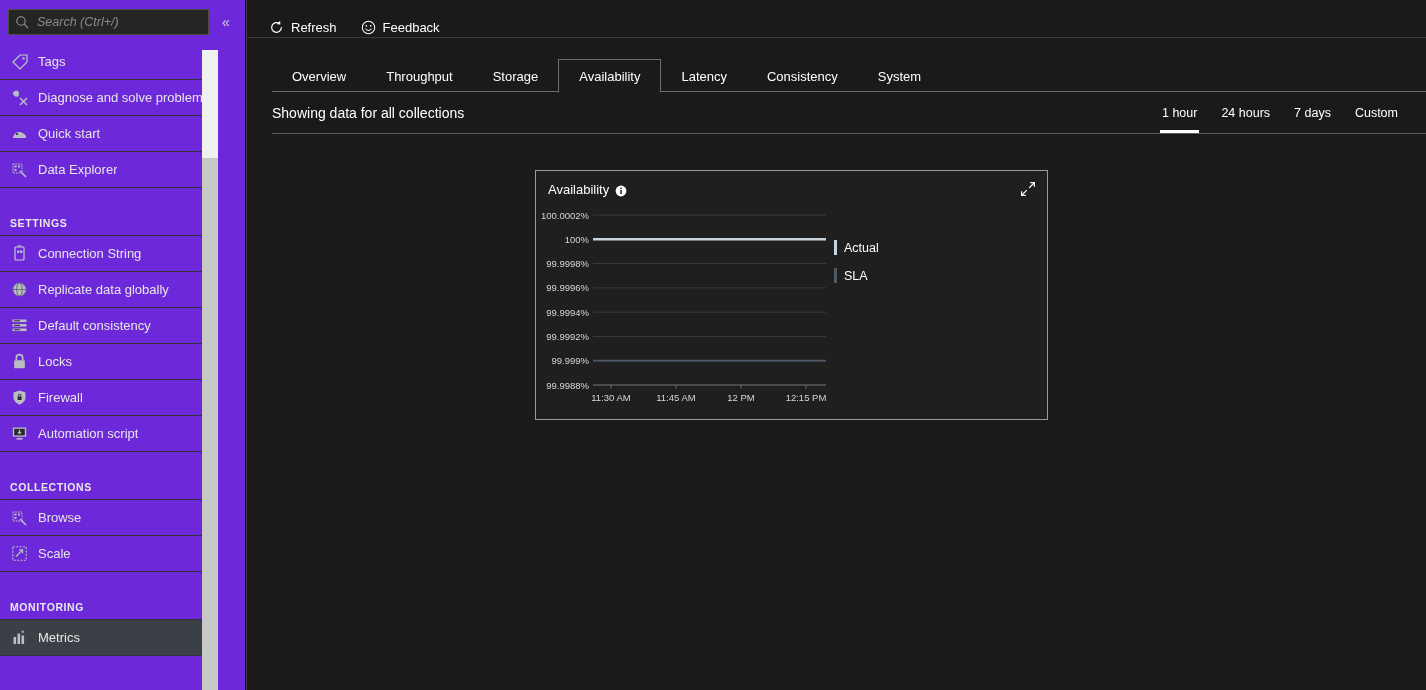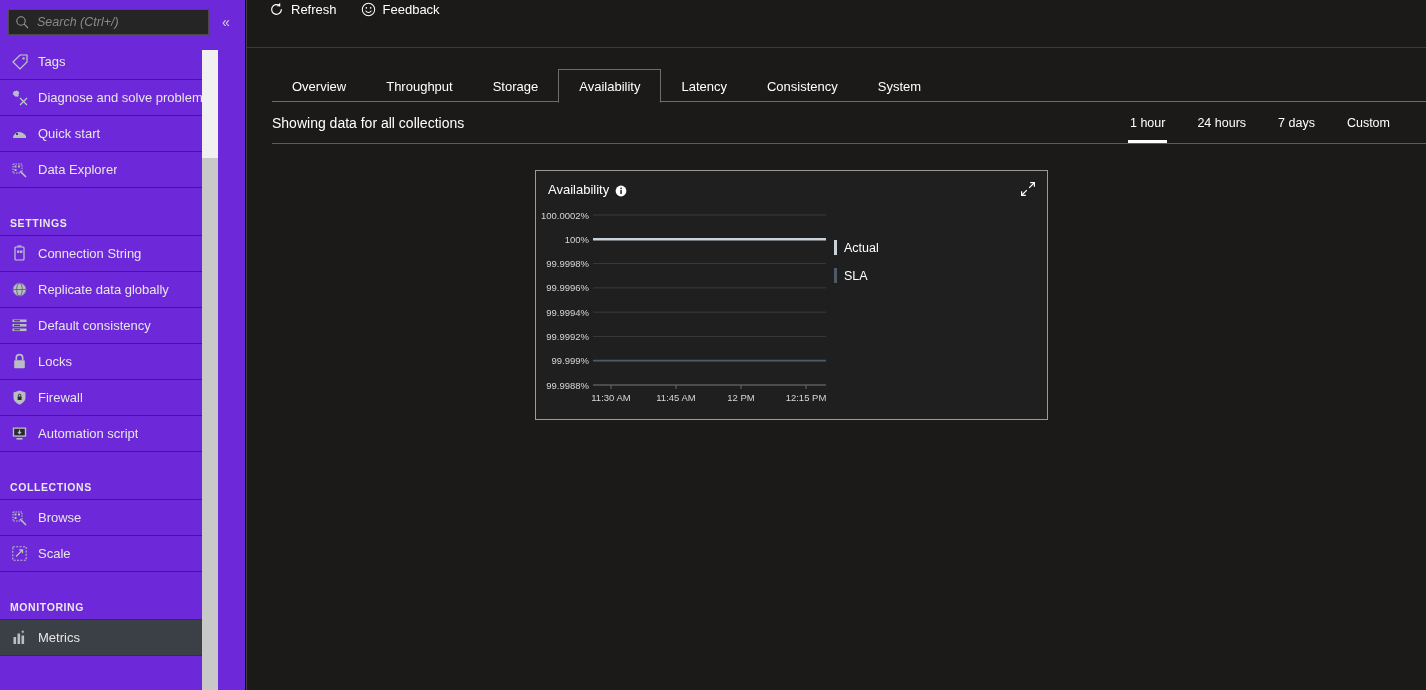--- a/index.html
+++ b/index.html
@@ -92,21 +92,21 @@
     background: #f0f0f0;
   }
 
   
   #main {
     flex: 1 1 auto; height: 690px; position: relative;
     background: #1b1a19;
     border-left: 1px solid #3f3f3f;
   }
   .toolbar {
-    height: 48px; display: flex; align-items: flex-start;
+    height: 38px; display: flex; align-items: flex-end;
     padding-left: 20px; gap: 20px;
     border-bottom: 1px solid #3a3a3a;
   }
   .tb-btn {
     display: flex; align-items: center; gap: 7px;
     color: #ffffff; font-size: 13px; cursor: pointer;
     background: none; border: none; font-family: "Liberation Sans", sans-serif;
     padding: 2px 2px;
   }
   .tb-btn svg { display: block; }
@@ -130,24 +130,24 @@
   }
   .tab.active {
     border: 1px solid #6d6d6d; border-bottom: 1px solid #1b1a19;
     background: #1b1a19; margin-bottom: -1px; height: 34px;
   }
 
   .subbar {
     height: 42px; margin: 0 0 0 25px;
     display: flex; align-items: center; justify-content: space-between;
     border-bottom: 1px solid #5c5c5c;
-    padding-right: 26px;
+    padding-right: 18px;
   }
   .subbar-title { color: #ffffff; font-size: 14px; }
-  .ranges { display: flex; align-items: center; gap: 12px; height: 100%; }
+  .ranges { display: flex; align-items: center; gap: 4px; height: 100%; }
   .range {
     position: relative; height: 100%;
     display: flex; align-items: center; padding: 0 10px;
     color: #ffffff; font-size: 12.5px; cursor: pointer;
     background: none; border: none; font-family: "Liberation Sans", sans-serif;
   }
   .range.active::after {
     content: ""; position: absolute; left: 8px; right: 8px; bottom: 0;
     height: 3px; background: #ffffff;
   }

